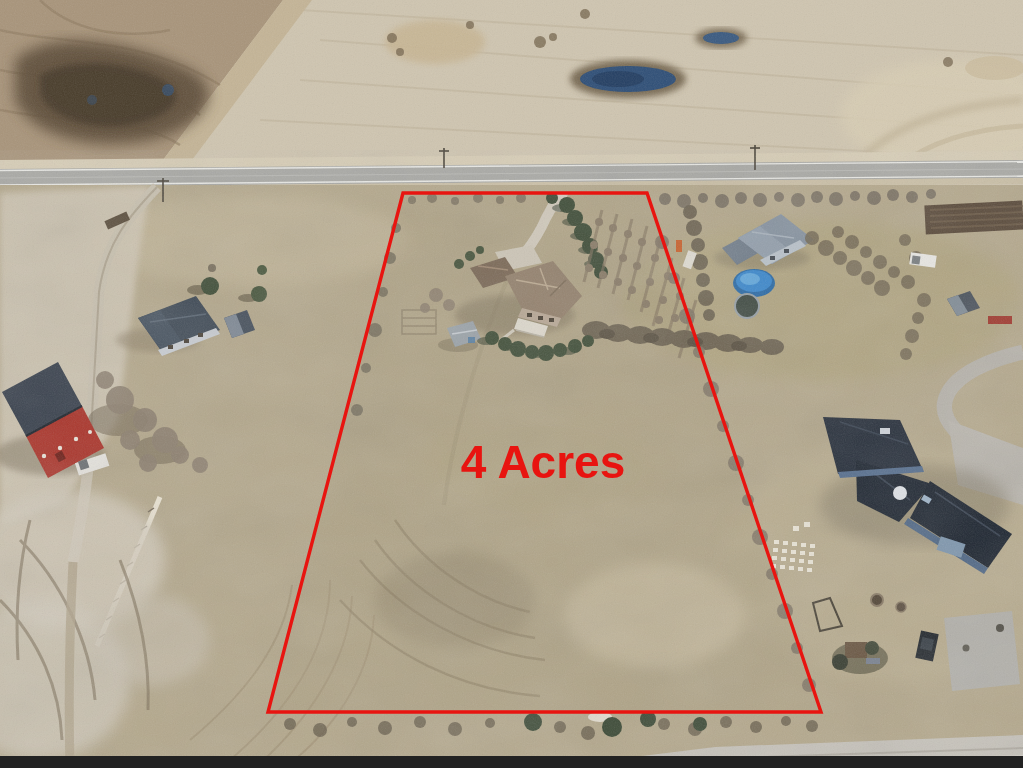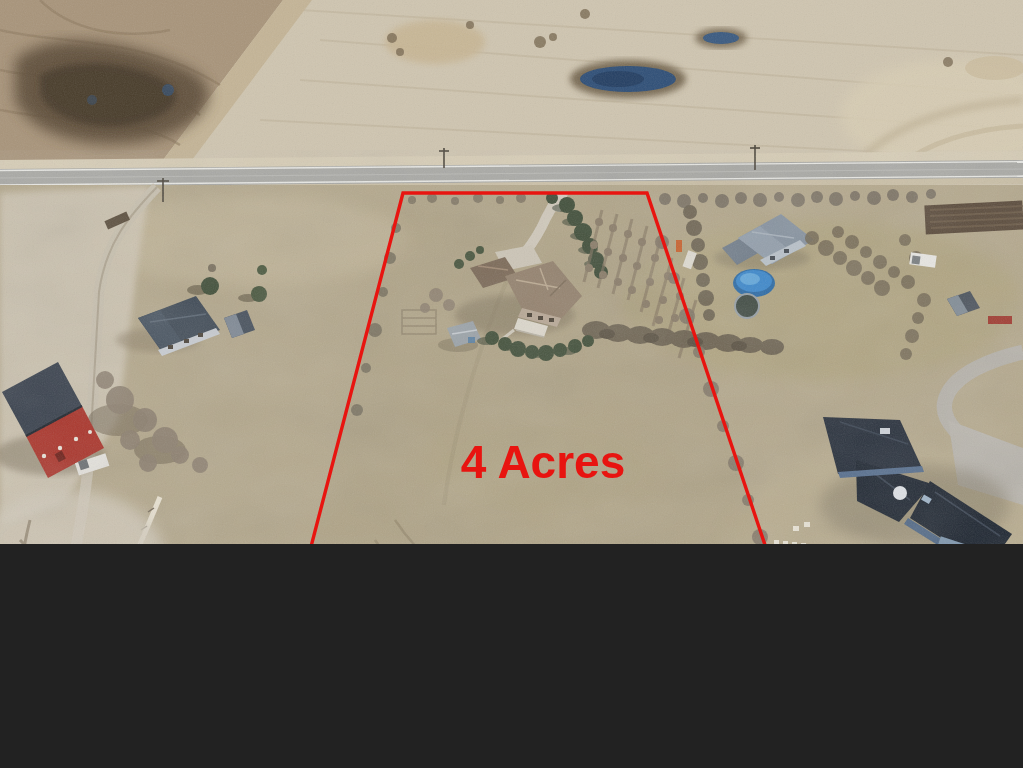--- a/index.html
+++ b/index.html
@@ -1,17 +1,17 @@
 <!DOCTYPE html>
 <html><head>
 <meta charset="utf-8">
 <style>
   html,body{margin:0;padding:0;background:#222;}
   .photo-frame{
-    width:1023px;height:544px;position:relative;overflow:hidden;
+    width:1023px;height:756px;position:relative;overflow:hidden;
     font-family:"Liberation Sans", sans-serif;
   }
   .photo-frame svg{display:block;}
   text.acres{
     font-family:"Liberation Sans", sans-serif;
     font-weight:700;
     paint-order:stroke;
   }
 </style>
 </head>

